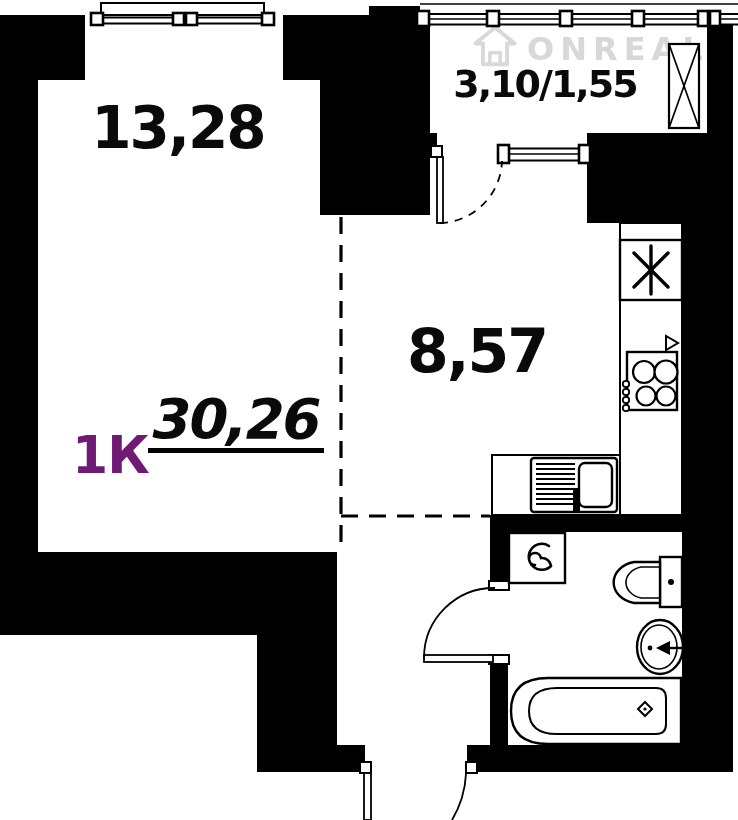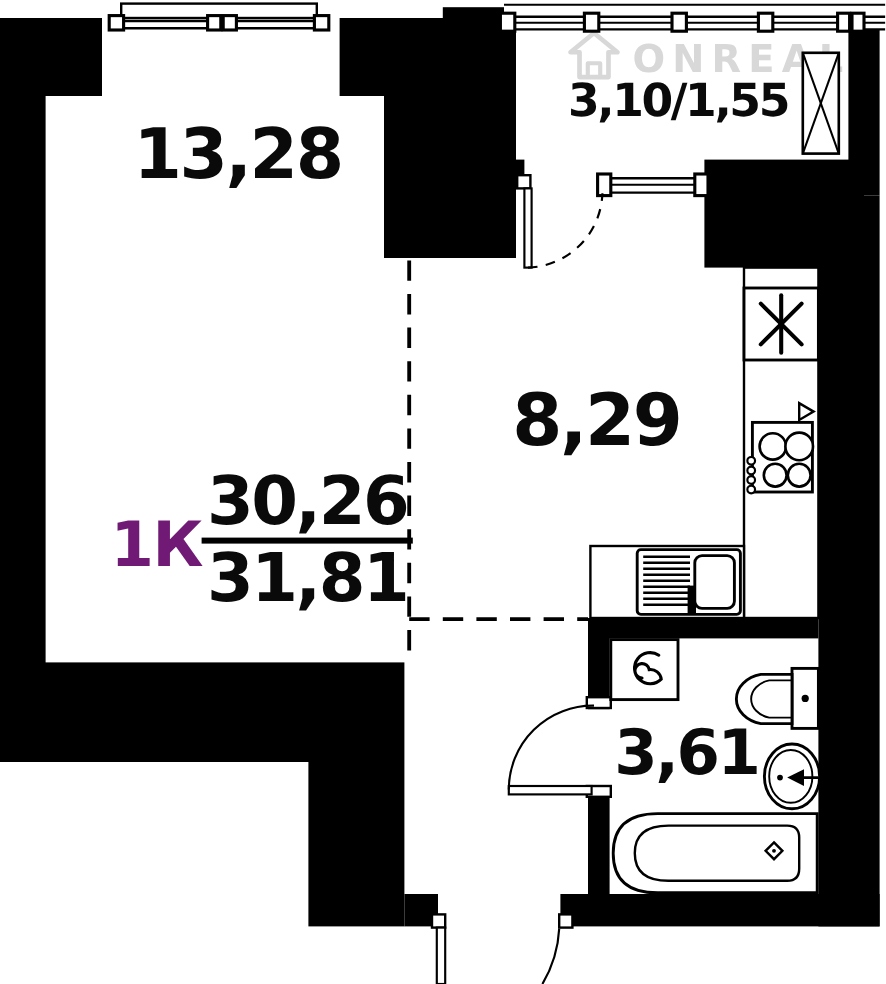--- a/index.html
+++ b/index.html
@@ -1,31 +1,31 @@
 <!DOCTYPE html>
 <html><head>
 <meta charset="utf-8">
 <style>
   html,body{margin:0;padding:0;background:#fff;}
   .canvas{position:relative;width:738px;height:820px;background:#fff;overflow:hidden;
           font-family:"DejaVu Sans","Liberation Sans",sans-serif;}
   .plan-svg{position:absolute;left:0;top:0;z-index:1;}
-  .labels{position:absolute;left:0;top:0;width:638px;height:820px;z-index:2;pointer-events:none;margin-left:20px;}
+  .labels{position:absolute;left:0;top:0;width:638px;height:820px;z-index:2;pointer-events:none;}
   .area{position:absolute;transform:translate(-50%,-50%);font-weight:700;color:#0a0a0a;
         letter-spacing:-2px;white-space:nowrap;}
   .lbl-living{left:178px;top:128px;font-size:58px;}
   .lbl-kitchen{left:477px;top:351px;font-size:60px;}
   .lbl-hallway{left:416px;top:556px;font-size:54px;}
   .lbl-bathroom{left:552px;top:628px;font-size:52px;}
   .lbl-balcony{left:545px;top:84px;font-size:38px;}
   .type{position:absolute;left:72px;top:427px;font-size:52px;line-height:56px;
         font-weight:700;color:#701a75;letter-spacing:-1px;}
   .frac{position:absolute;left:148px;top:390px;width:176px;text-align:center;
         font-weight:700;color:#0a0a0a;letter-spacing:-2px;}
-  .frac .num,.frac .den{font-size:56px;line-height:57px;}
+  .frac .num,.frac .den{font-size:56px;line-height:57px;font-style:italic;}
   .frac .bar{height:0;border-top:5px solid #000;margin:1px 0;}
   .watermark{position:absolute;left:472px;top:24px;z-index:0;display:flex;align-items:center;
              gap:9px;color:#d8d8d8;}
   .watermark .brand{font-size:32px;font-weight:700;letter-spacing:6px;line-height:34px;}
   .watermark .reg{font-size:13px;vertical-align:super;position:relative;top:-10px;left:-4px;}
 </style>
 </head>
 <body>
 
 <div class="canvas">
@@ -188,26 +188,24 @@
     <g>
       <rect x="360" y="762" width="11" height="11" fill="#fff" stroke="#000" stroke-width="2"></rect>
       <rect x="466" y="762" width="11" height="11" fill="#fff" stroke="#000" stroke-width="2"></rect>
       <rect x="364" y="773" width="7" height="47" fill="#fff" stroke="#000" stroke-width="1.8"></rect>
       <path d="M 466 774 A 100 100 0 0 1 452 820" fill="none" stroke="#000" stroke-width="1.8"></path>
     </g>
   </svg>
 
   <div class="labels">
     <div class="area lbl-living">13,28</div>
-    <div class="area lbl-kitchen">8,29</div>
-    <div class="area lbl-bathroom">3,61</div>
+    <div class="area lbl-kitchen">8,57</div>
     <div class="area lbl-balcony">3,10/1,55</div>
 
     <div class="type">1К</div>
 
     <div class="frac">
       <div class="num">30,26</div>
       <div class="bar"></div>
-      <div class="den">31,81</div>
     </div>
   </div>
 
 </div>
 
 </body></html>

